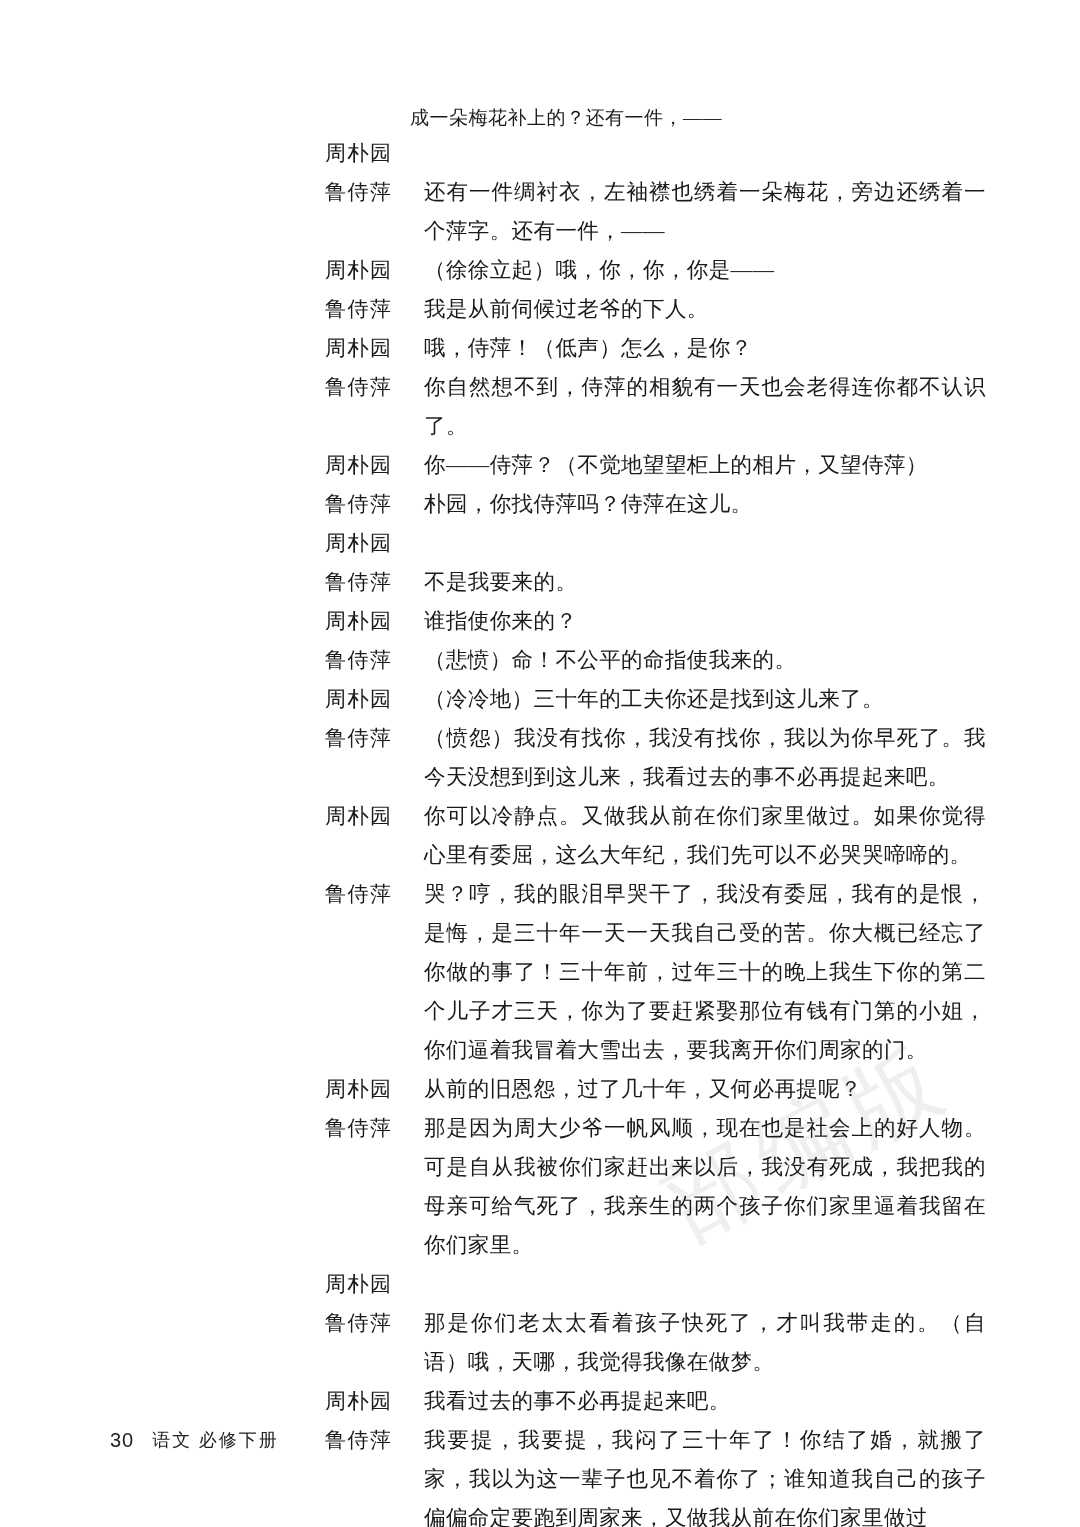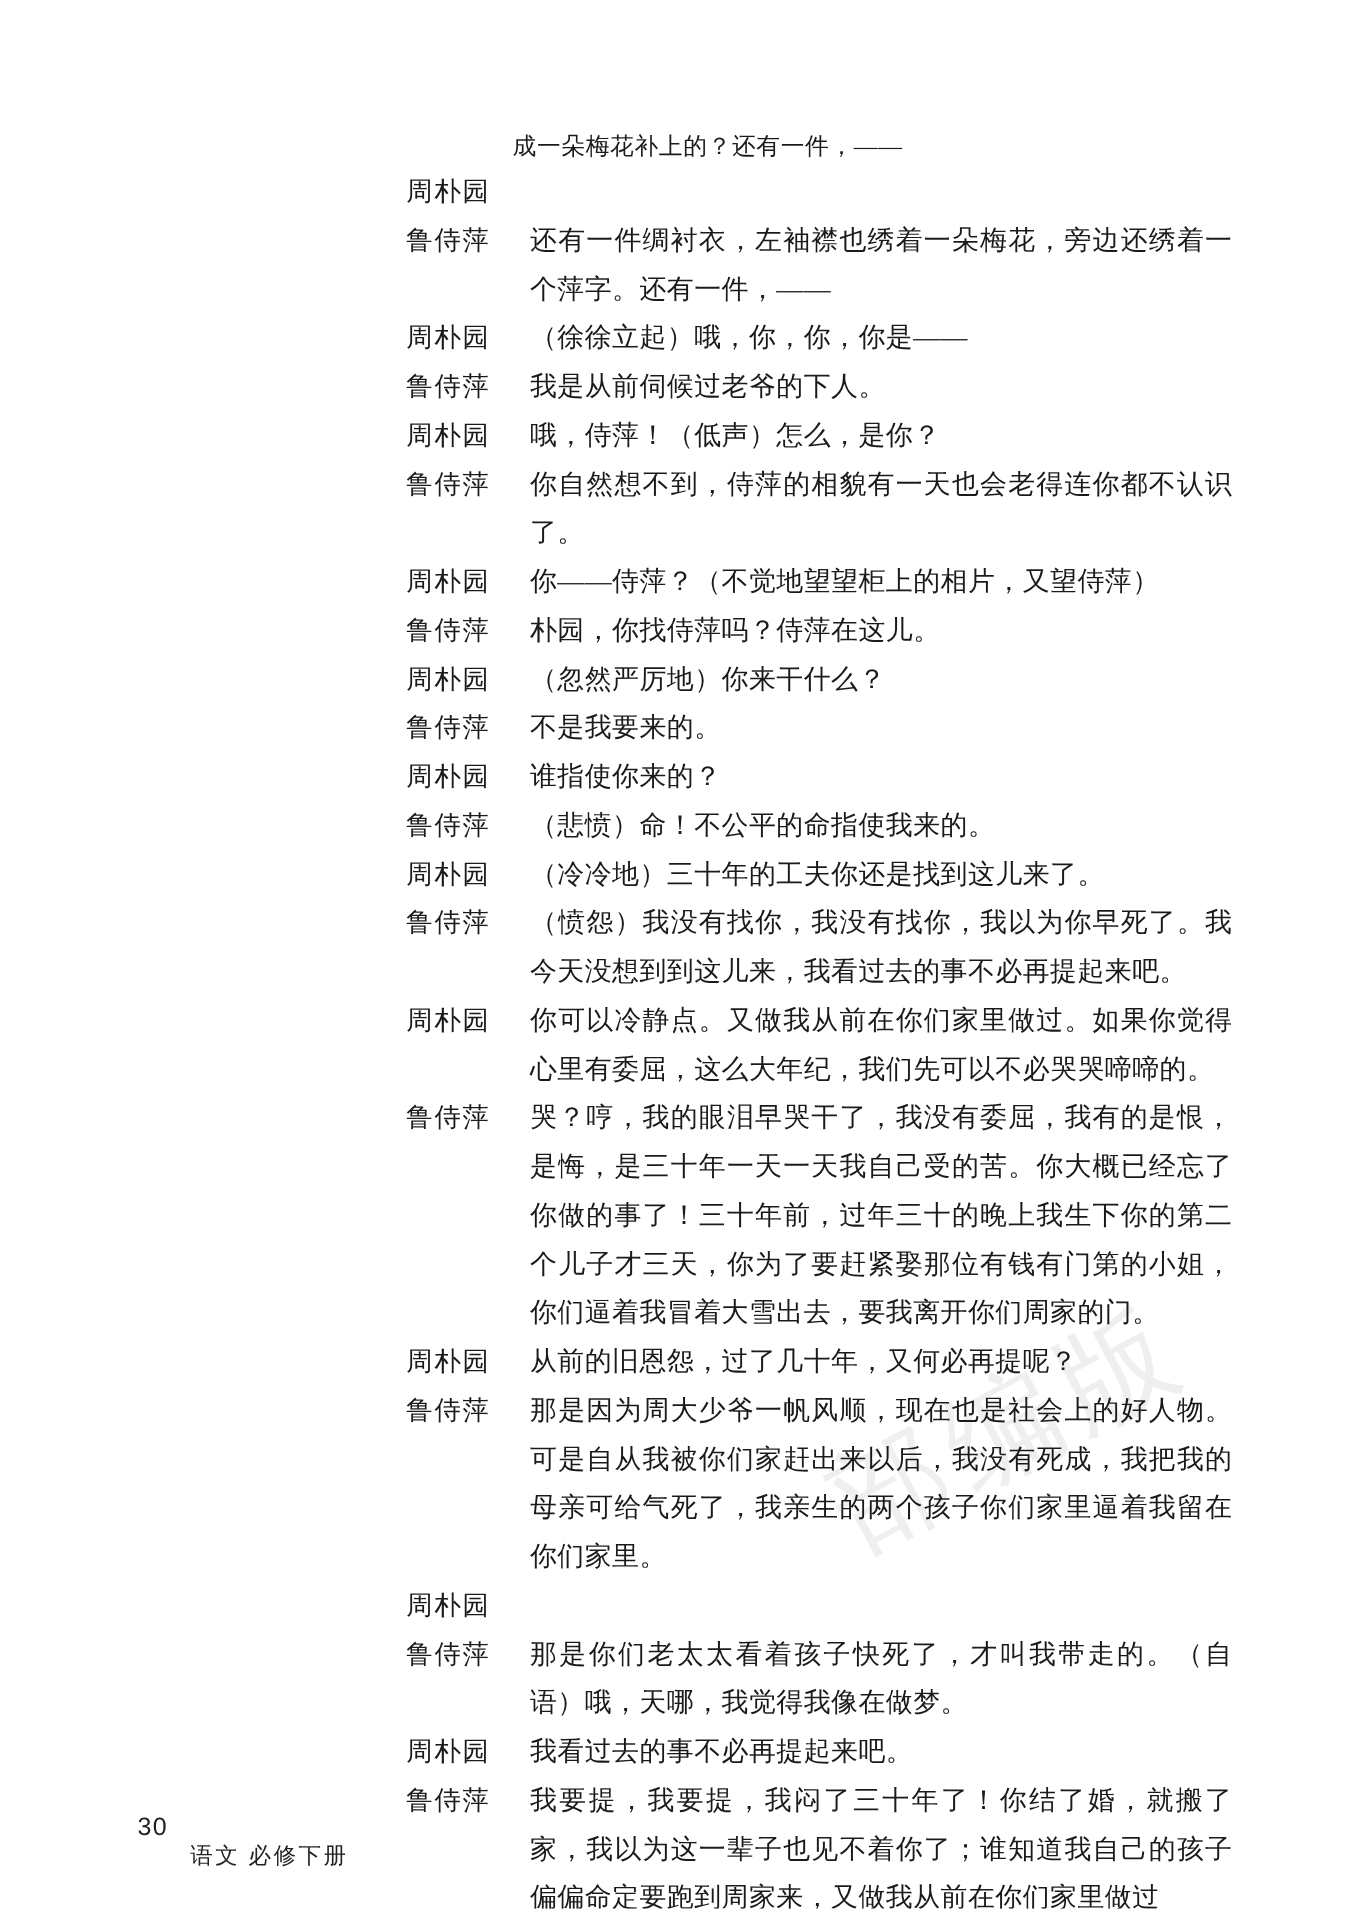--- a/index.html
+++ b/index.html
@@ -78,31 +78,30 @@
   }
   .footer {
     position: absolute;
     left: 110px;
     top: 1428px;
     font-size: 18px;
     letter-spacing: 1px;
     color: #222;
     z-index: 3;
     display: flex;
-    align-items: center;
+    align-items: flex-end;
   }
   .footer .pageno {
     font-size: 20px;
     margin-right: 18px;
     font-family: "Liberation Sans", sans-serif;
   }
   .footer .bookname {
     font-size: 18px;
     letter-spacing: 2px;
-    margin-top: 44px;
   }
 </style>
 </head>
 <body>
 
 <div class="page">
 
   <div class="watermark">部编版</div>
 
   <div class="body-block">
@@ -134,21 +133,20 @@
         <div class="line">
           <div class="speaker">周朴园</div>
           <div class="text">你——侍萍？（不觉地望望柜上的相片，又望侍萍）</div>
         </div>
         <div class="line">
           <div class="speaker">鲁侍萍</div>
           <div class="text">朴园，你找侍萍吗？侍萍在这儿。</div>
         </div>
         <div class="line">
           <div class="speaker">周朴园</div>
-          <div class="text">（忽然严厉地）你来干什么？</div>
         </div>
         <div class="line">
           <div class="speaker">鲁侍萍</div>
           <div class="text">不是我要来的。</div>
         </div>
         <div class="line">
           <div class="speaker">周朴园</div>
           <div class="text">谁指使你来的？</div>
         </div>
         <div class="line">

